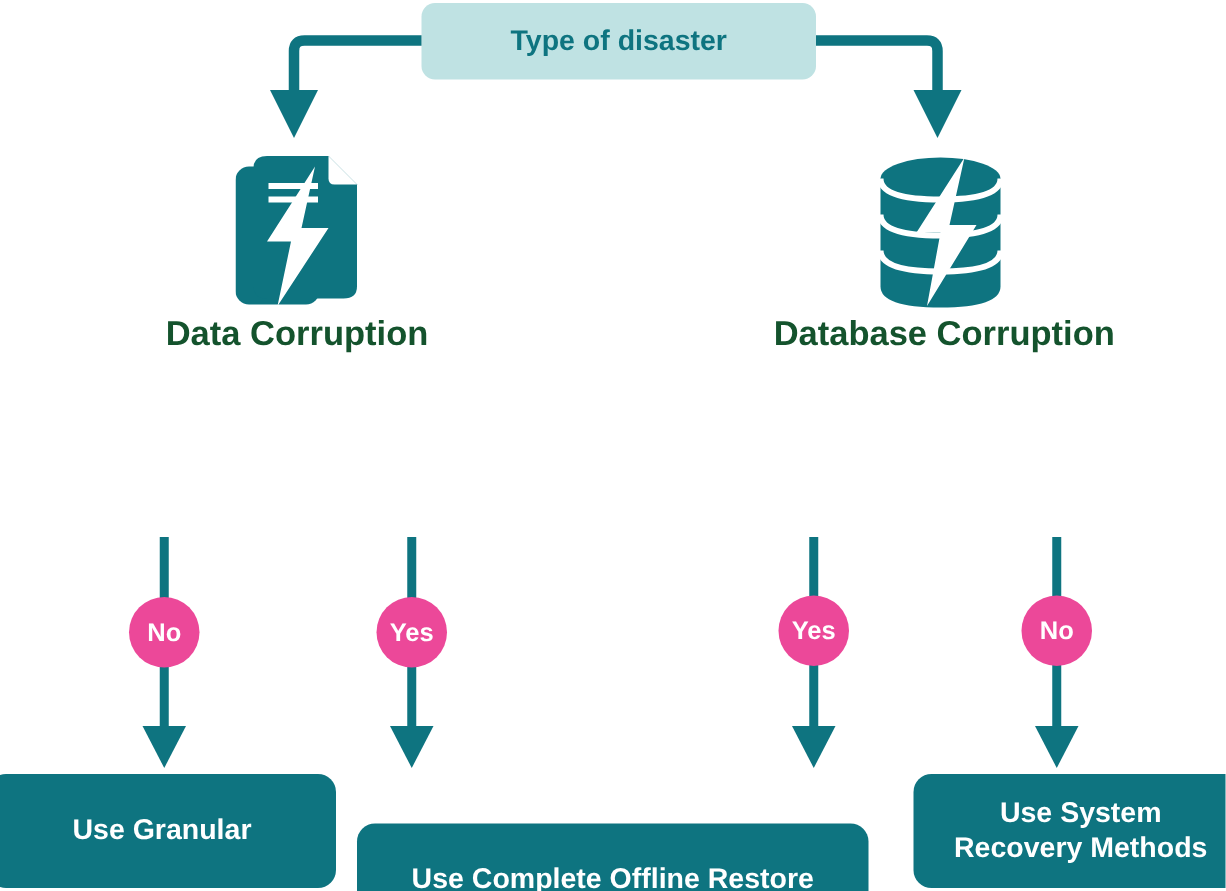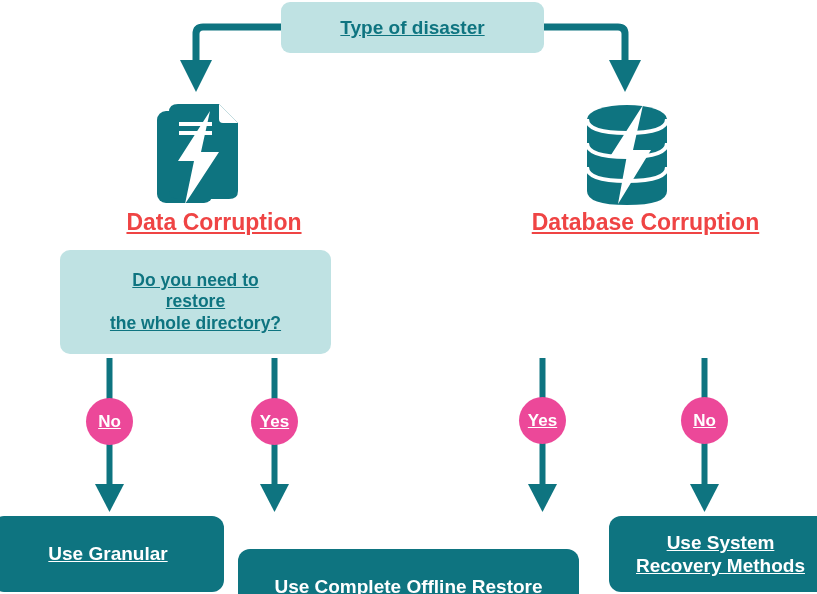--- a/index.html
+++ b/index.html
@@ -16,21 +16,21 @@
   }
 
   #canvas {
     position: absolute;
     left: 0; top: 0;
     width: 817px;
     height: 594px;
   }
 
   
-  .abs { position: absolute; box-sizing: border-box; text-decoration: underline; }
+  .abs { position: absolute; box-sizing: border-box; }
 
   
   .node-light {
     background: #bfe2e3;
     border-radius: 10px;
     color: #0e7480;
     font-weight: bold;
     display: flex;
     align-items: center;
     justify-content: center;
@@ -40,26 +40,25 @@
 
   .root-node {
     left: 281px; top: 2px;
     width: 263px; height: 51px;
     font-size: 19px;
     border-radius: 9px;
   }
 
   
   .branch-title {
-    color: #ef4444;
+    color: #14532d;
     font-weight: bold;
     font-size: 23px;
     text-align: center;
     white-space: nowrap;
-    margin-left: 16px;
   }
   .branch-title-left  { left: 0px;   top: 209px; width: 396px; }
   .branch-title-right { left: 421px; top: 209px; width: 417px; }
 
   
   .question-node {
     font-size: 17.5px;
     border-radius: 10px;
     padding: 0 10px;
   }
@@ -169,27 +168,20 @@
       <path d="M2,64 Q2,78 42,78 Q82,78 82,64" fill="none" stroke="#ffffff" stroke-width="4"></path>
 
       <polygon points="58,2 26,52 42,52 33,101 66,47 48,47 58,2" fill="#ffffff"></polygon>
     </svg>
   </div>
 
   <div class="abs branch-title branch-title-left">Data Corruption</div>
 
   <div class="abs branch-title branch-title-right">Database Corruption</div>
 
-  <div class="abs node-light question-node question-left">
-    <div>
-      <div>Do you need to</div>
-      <div>restore</div>
-      <div>the whole directory?</div>
-    </div>
-  </div>
 
 
   <div class="abs badge badge-1">No</div>
 
   <div class="abs badge badge-2">Yes</div>
 
   <div class="abs badge badge-3">Yes</div>
 
   <div class="abs badge badge-4">No</div>
 

